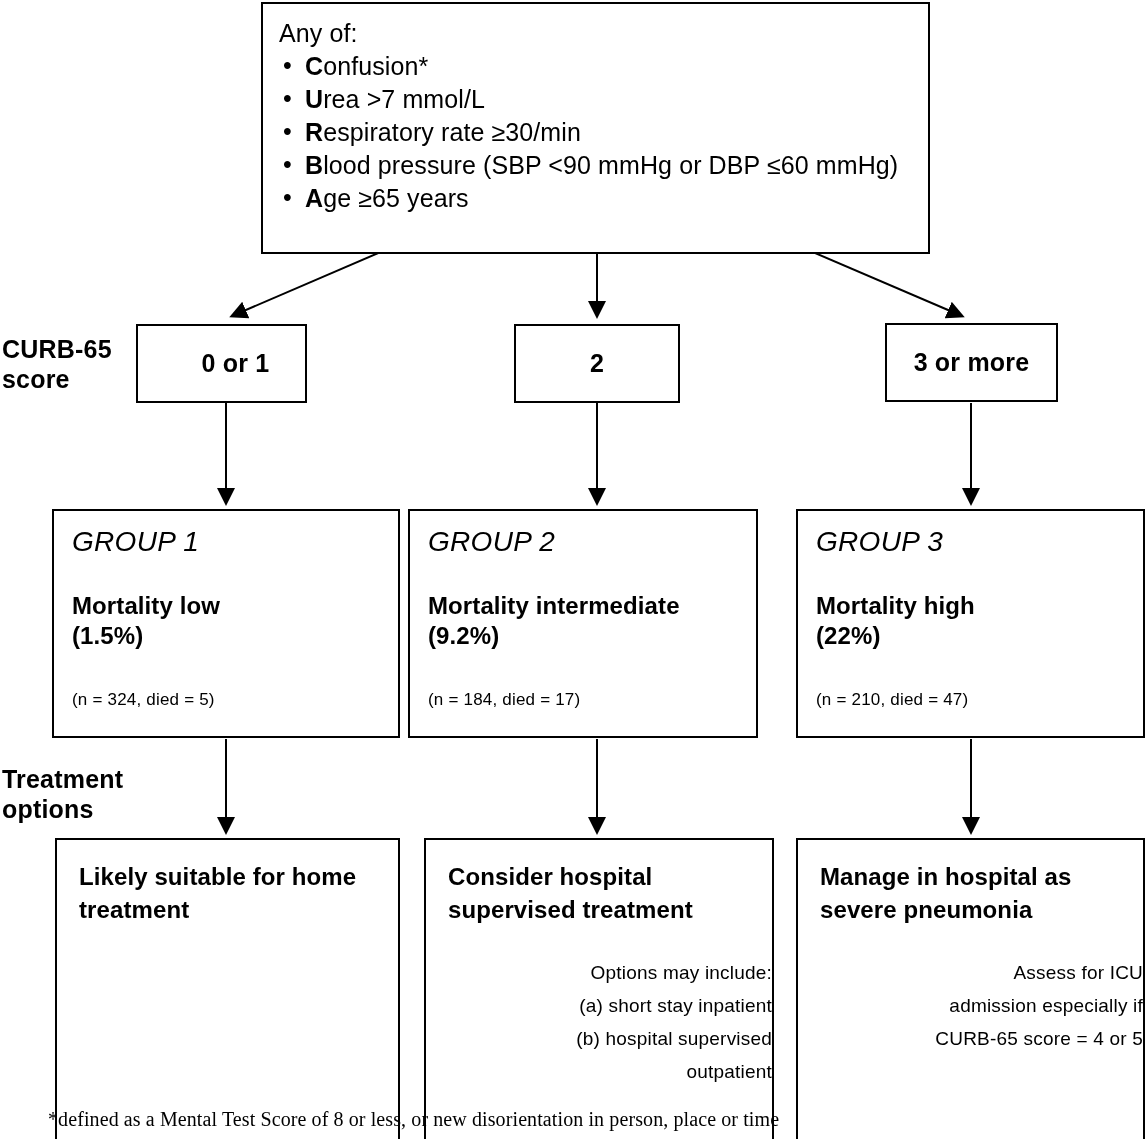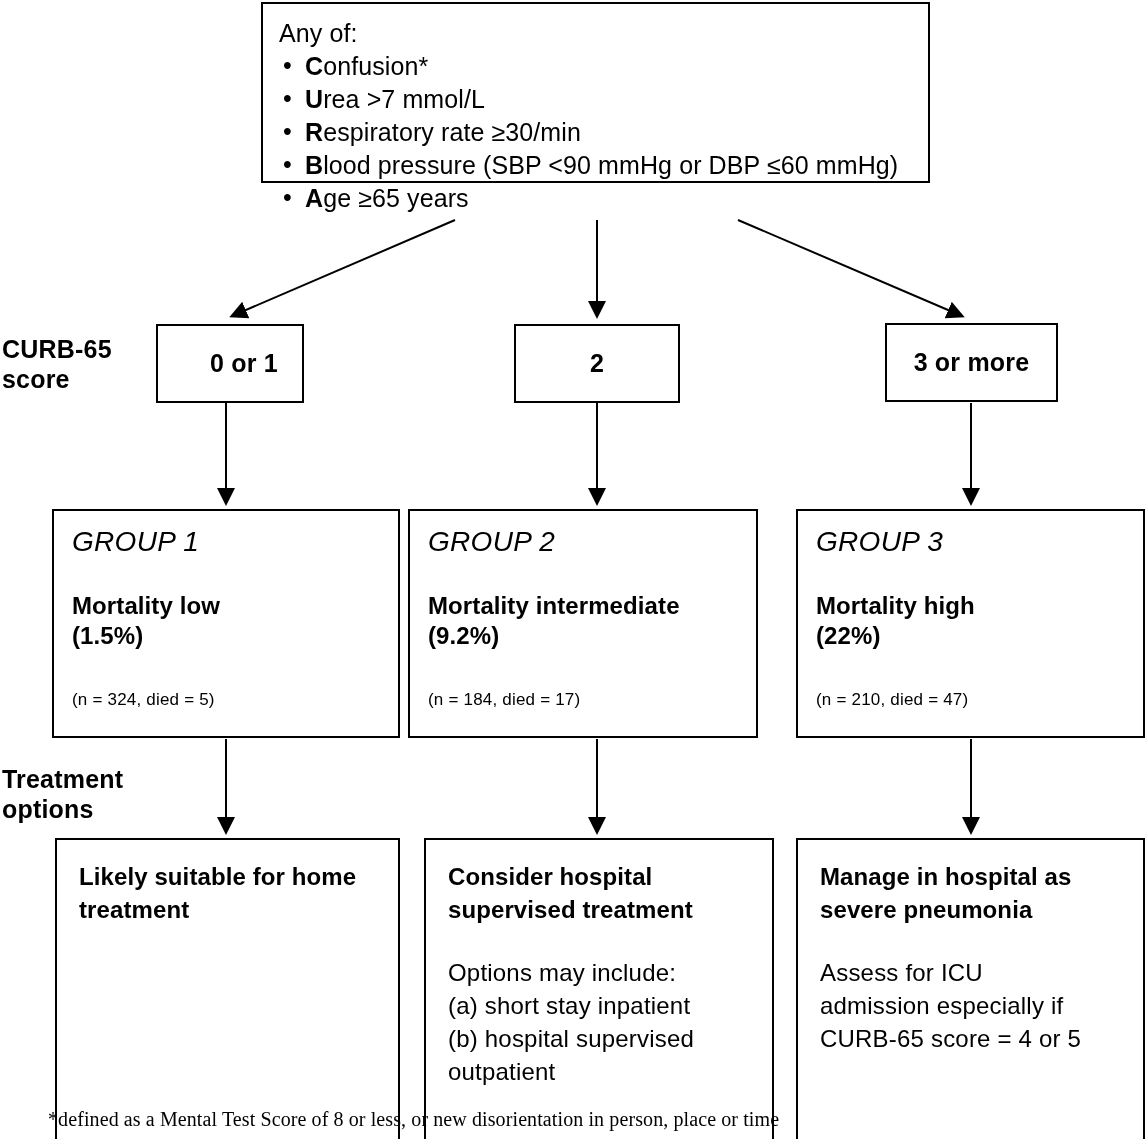--- a/index.html
+++ b/index.html
@@ -31,21 +31,21 @@
     border: 2px solid #000000;
     background: #ffffff;
     box-sizing: border-box;
   }
 
   
   #criteria-box {
     left: 261px;
     top: 2px;
     width: 669px;
-    height: 181px;
+    height: 252px;
     padding: 12px 16px 0 16px;
   }
   #criteria-box .lead {
     font-size: 25px;
     line-height: 34px;
     letter-spacing: 0.1px;
   }
   #criteria-box ul {
     list-style: none;
     margin: 0;
@@ -84,21 +84,21 @@
   
   .score-box {
     height: 79px;
     display: flex;
     align-items: center;
     justify-content: center;
     font-size: 25px;
     font-weight: bold;
     letter-spacing: 0.2px;
   }
-  #score-box-1 { left: 156px; top: 324px; width: 148px; padding-left: 28px; }
+  #score-box-1 { left: 136px; top: 324px; width: 171px; padding-left: 28px; }
   #score-box-2 { left: 514px; top: 324px; width: 166px; }
   #score-box-3 { left: 885px; top: 323px; width: 173px; }
 
   
   .group-box {
     top: 509px;
     height: 229px;
     padding: 16px 0 0 18px;
   }
   #group-box-1 { left: 52px; width: 348px; }
@@ -135,25 +135,26 @@
   #treat-box-2 { left: 424px; width: 350px; }
   #treat-box-3 { left: 796px; width: 349px; }
   .treat-head {
     font-size: 24px;
     font-weight: bold;
     line-height: 33px;
     letter-spacing: 0.1px;
     white-space: pre-line;
   }
   .treat-body {
-    font-size: 24px;
+    font-size: 19px;
     line-height: 33px;
     margin-top: 30px;
     letter-spacing: 0.2px;
     white-space: pre-line;
+    text-align: right;
   }
 
   
   #footnote {
     position: absolute;
     left: 48px;
     top: 1104px;
     font-size: 20px;
     line-height: 30px;
     letter-spacing: 0.1px;

